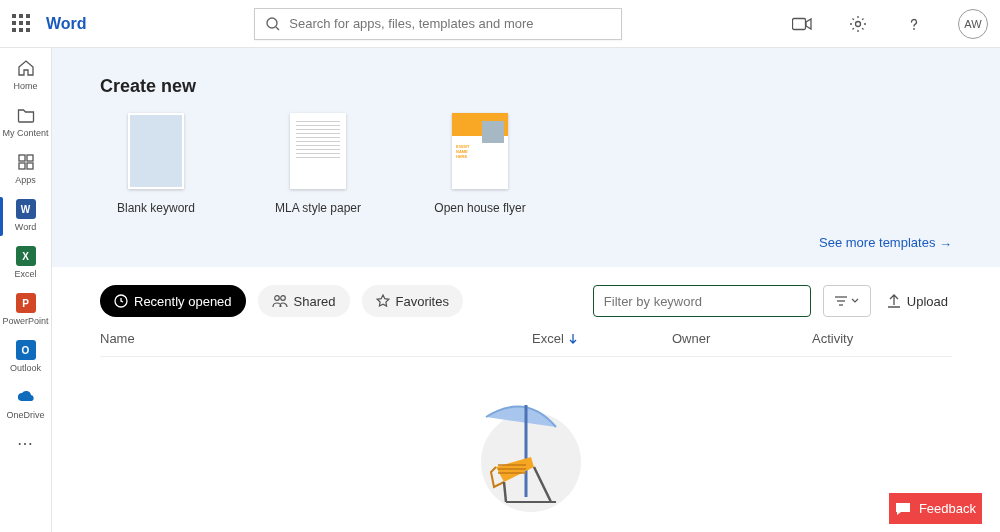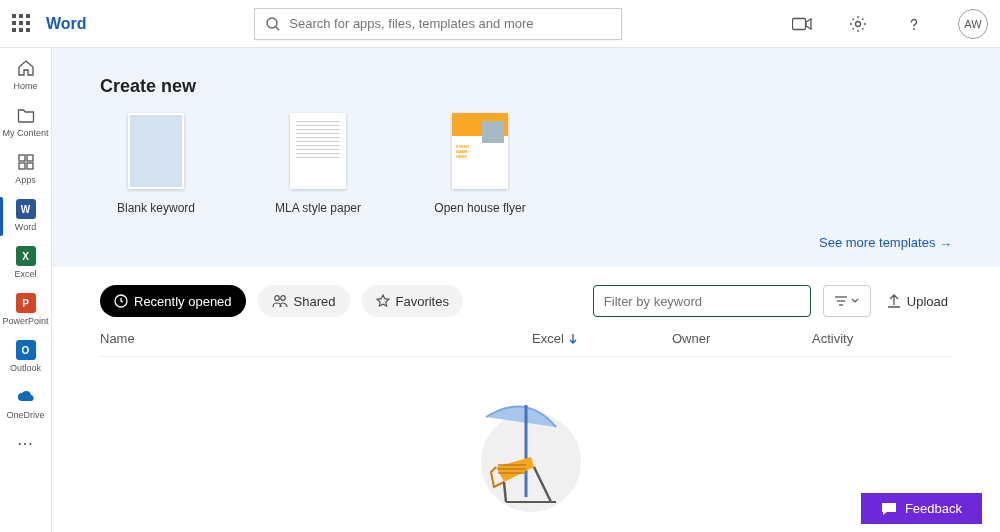--- a/index.html
+++ b/index.html
@@ -72,21 +72,21 @@
 .upload { display: inline-flex; align-items: center; gap: 6px; font-size: 13px; color: #333; cursor: pointer; padding: 0 4px; }
 
 .table-header { display: flex; padding: 14px 0 10px; border-bottom: 1px solid #eee; font-size: 13px; color: #555; }
 .th-name { flex: 1; }
 .th { width: 140px; display: flex; align-items: center; gap: 4px; }
 
 
 .empty-illus { display: flex; justify-content: center; padding-top: 30px; }
 
 
-.feedback { position: absolute; right: 18px; bottom: 8px; background: #6d28d9; color: #fff; padding: 8px 20px; display: flex; align-items: center; gap: 8px; font-size: 13px; cursor: pointer; }
+.feedback { position: absolute; right: 18px; bottom: 8px; background: #ef4444; color: #fff; padding: 8px 6px; display: flex; align-items: center; gap: 8px; font-size: 13px; cursor: pointer; }
 </style>
 </head>
 <body>
 
 <div class="header">
   <div class="header-left">
     <div class="waffle">
       <span></span>
         <span></span>
         <span></span>

